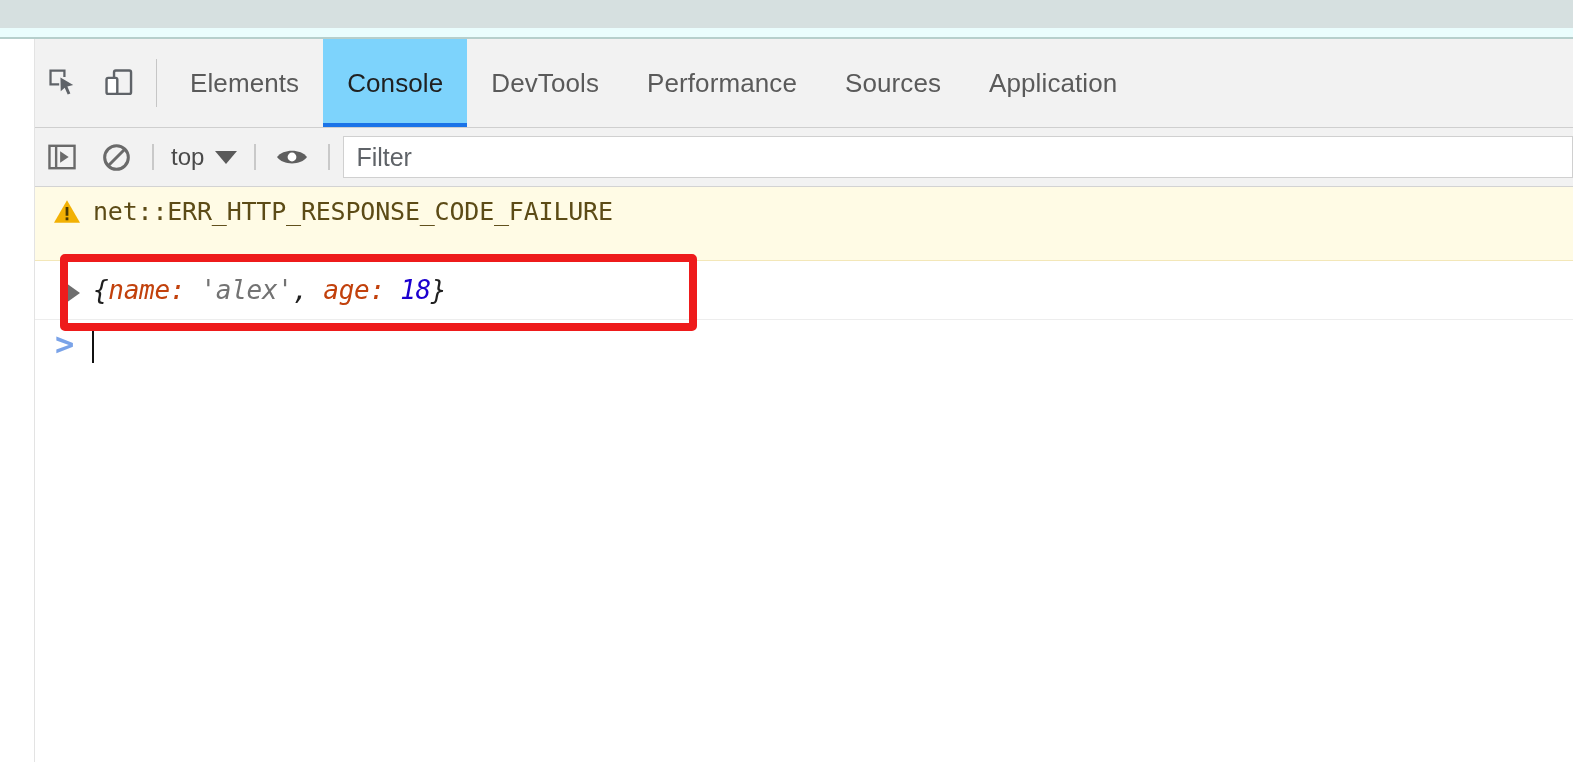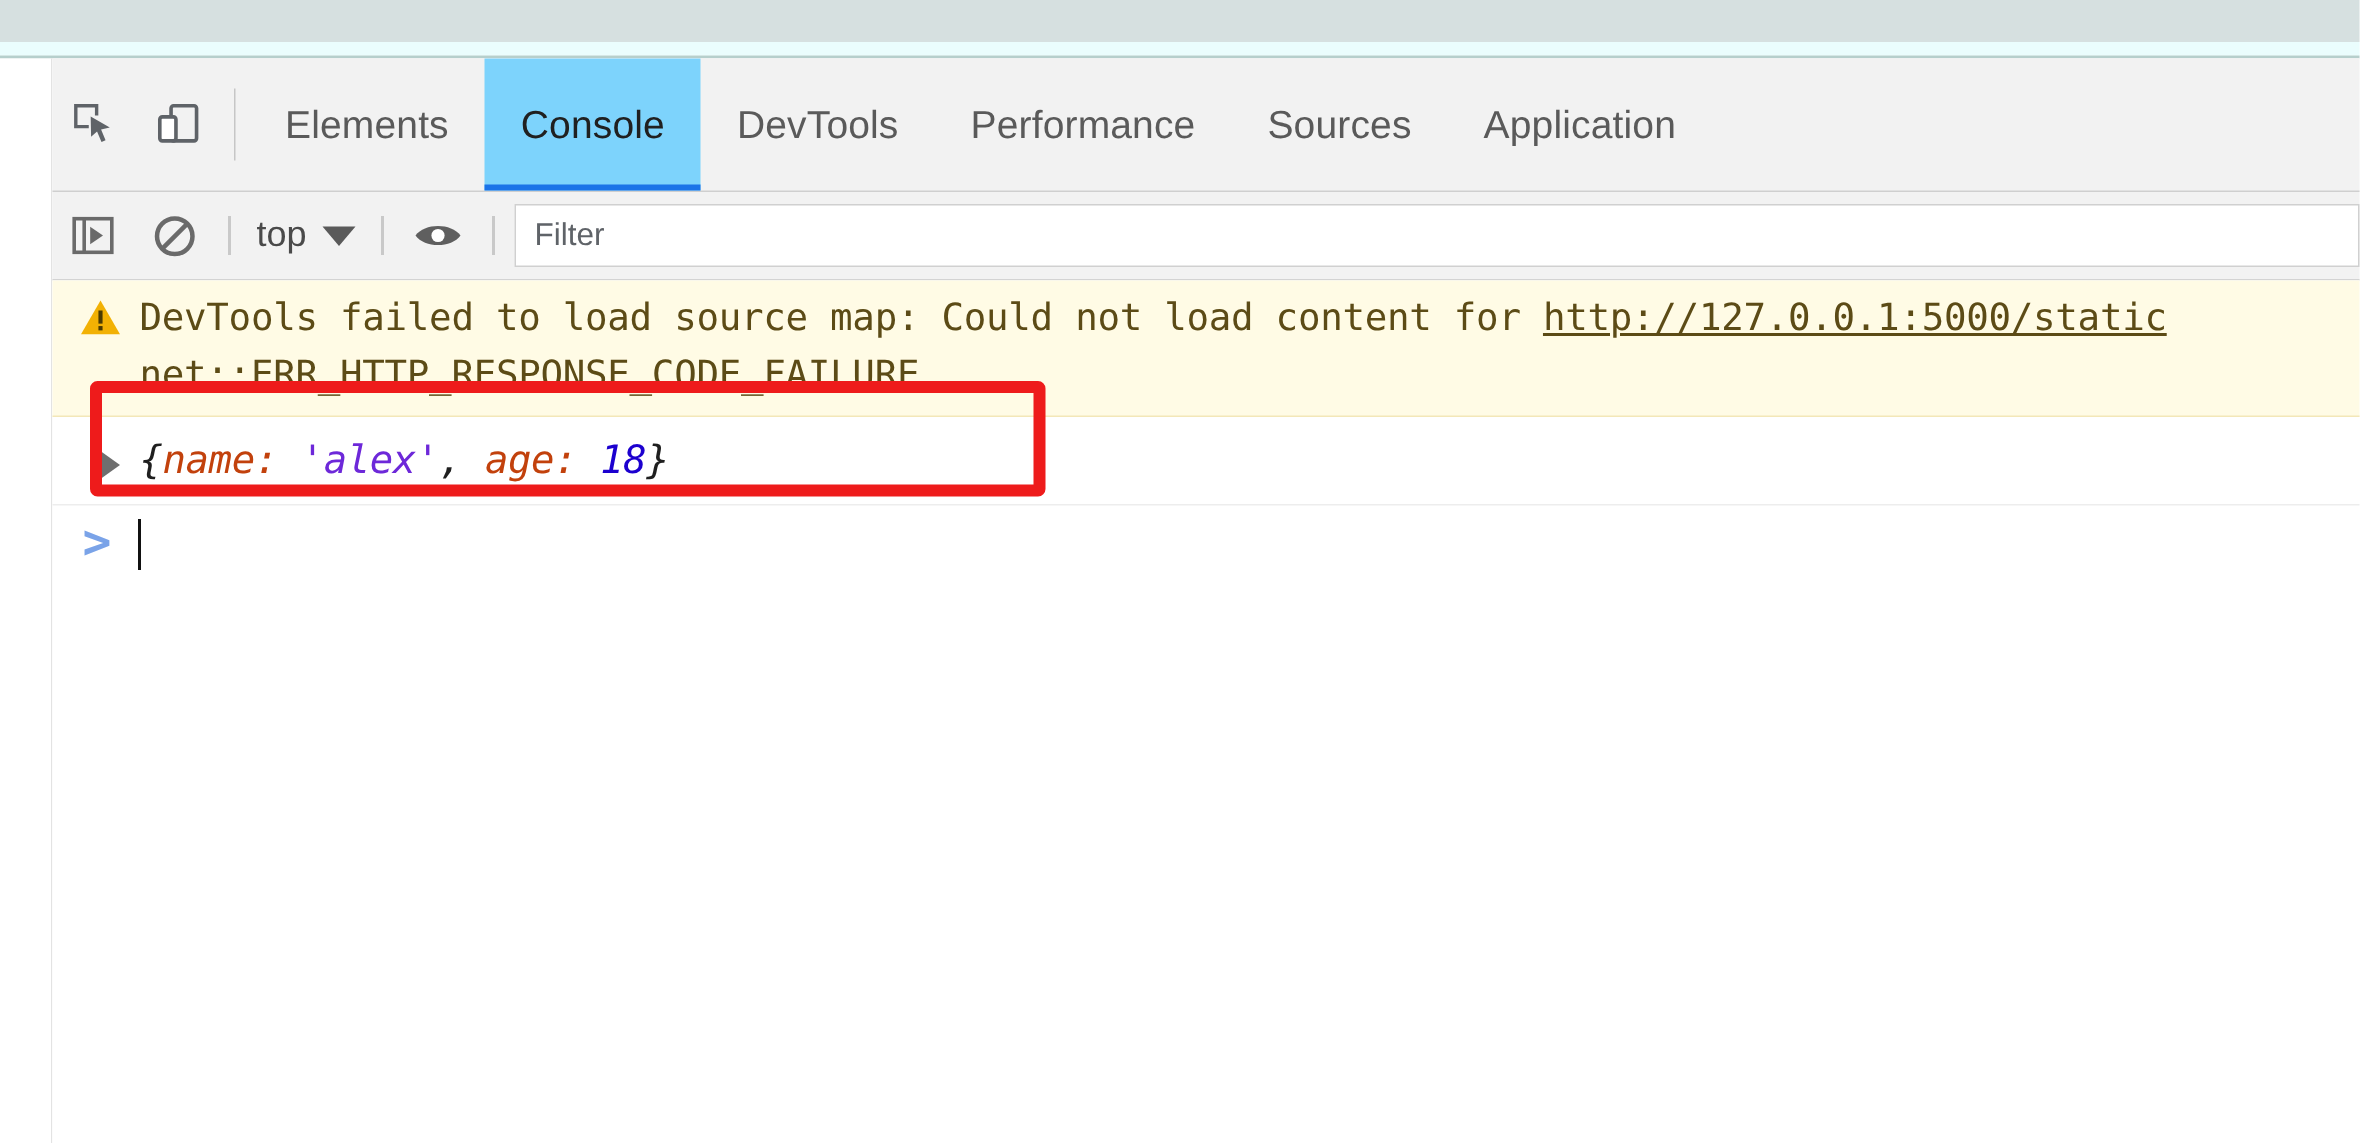--- a/index.html
+++ b/index.html
@@ -148,21 +148,21 @@
     flex: 1 1 auto;
     height: 42px;
     margin-left: 4px;
     margin-right: 0;
     background: #ffffff;
     border: 1px solid #d0d0d0;
     box-sizing: border-box;
     display: flex;
     align-items: center;
     padding-left: 12px;
-    font-size: 21px;
+    font-size: 25px;
     color: #5f6368;
   }
 
   
   #console-body {
     position: relative;
     background: #ffffff;
     height: 593px;
   }
   .msg-warning {
@@ -212,21 +212,21 @@
   }
   .obj-text {
     font-family: "DejaVu Sans Mono", monospace;
     font-style: italic;
     font-size: 26px;
     white-space: pre;
     letter-spacing: -0.3px;
   }
   .tok-brace { color: #1f1f1f; }
   .tok-key   { color: #c2410c; }
-  .tok-str   { color: #6d28d9; margin-top: 45px; }
+  .tok-str   { color: #737373; margin-top: 45px; }
   .tok-num   { color: #1c00cf; }
   .tok-punc  { color: #1f1f1f; }
 
   .prompt-row {
     position: relative;
     height: 52px;
     display: flex;
     align-items: center;
     padding-left: 58px;
     box-sizing: border-box;
@@ -353,21 +353,20 @@
   <div id="console-body">
 
     <div class="msg-warning">
       <span class="warn-icon">
         <svg width="30" height="30" viewBox="0 0 24 24">
           <path d="M12 2.6 L22.4 20.6 L1.6 20.6 Z" fill="#f2b104"></path>
           <rect x="10.9" y="8" width="2.2" height="7" fill="#4a3a02"></rect>
           <rect x="10.9" y="16.3" width="2.2" height="2.3" fill="#4a3a02"></rect>
         </svg>
       </span>
-      <div class="warn-line"><span>DevTools failed to load source map: Could not load content for </span><span class="warn-link">http://127.0.0.1:5000/static</span></div>
       <div class="warn-line">net::ERR_HTTP_RESPONSE_CODE_FAILURE</div>
     </div>
 
     <div class="msg-object">
       <span class="obj-arrow"></span>
       <span class="obj-text"><span class="tok-brace">{</span><span class="tok-key">name:</span><span class="tok-punc"> </span><span class="tok-str">'alex'</span><span class="tok-punc">, </span><span class="tok-key">age:</span><span class="tok-punc"> </span><span class="tok-num">18</span><span class="tok-brace">}</span></span>
     </div>
 
     <div class="prompt-row">
       <span class="prompt-chevron">&gt;</span>

